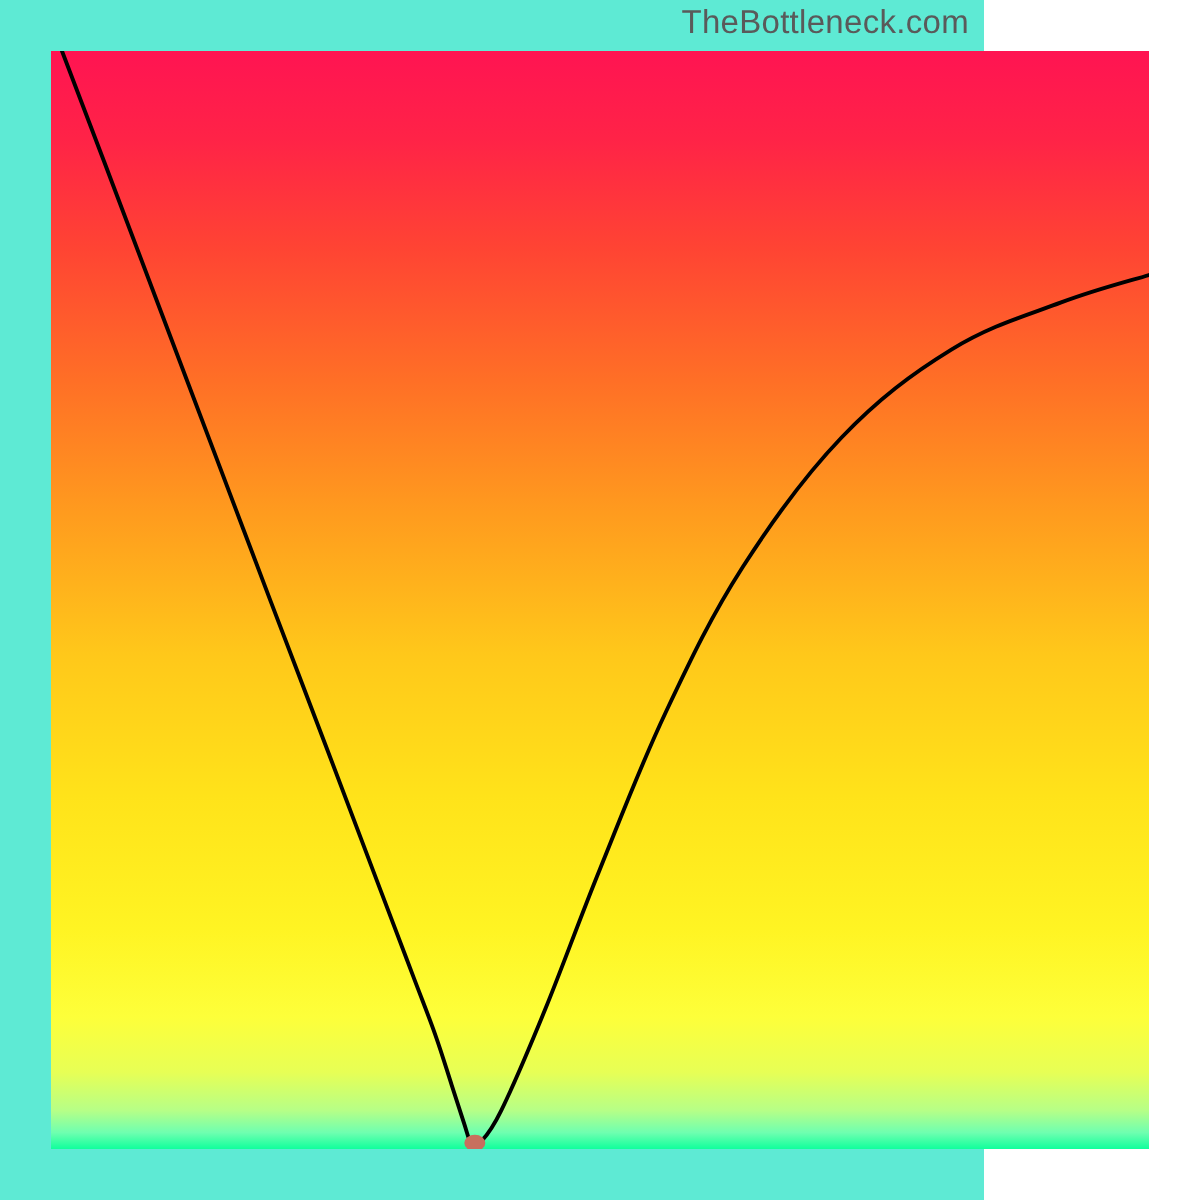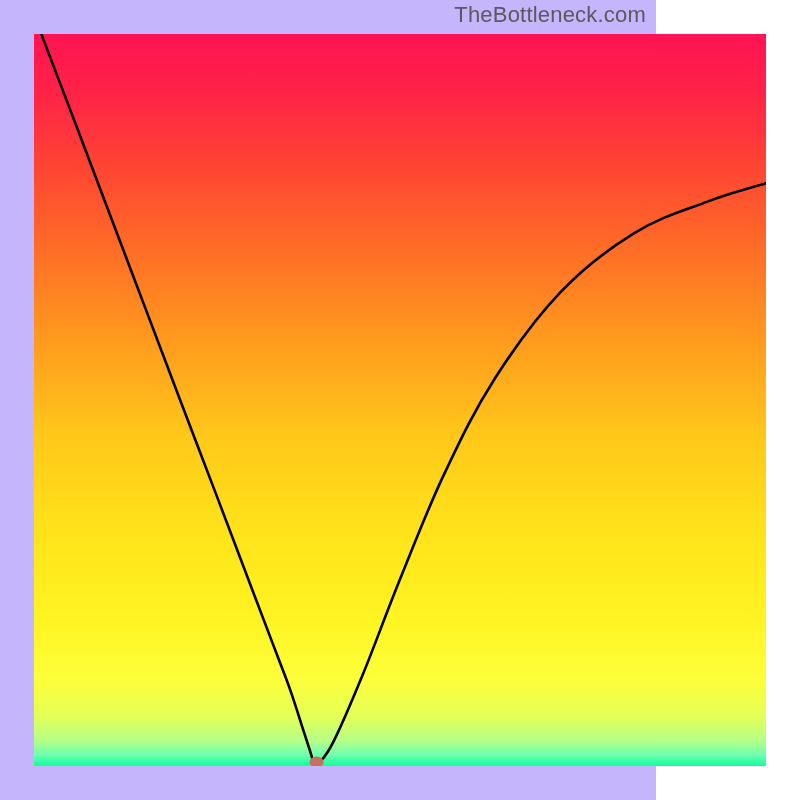--- a/index.html
+++ b/index.html
@@ -1,20 +1,20 @@
 <!DOCTYPE html>
 <html><head>
 <meta charset="utf-8">
 <style>
   * { margin: 0; padding: 0; box-sizing: border-box; }
   html, body { width: 800px; height: 800px; overflow: hidden; }
   .outer {
     width: 656px;
     height: 800px;
-    background: #c4b5fd;
+    background: #5eead4;
     position: relative;
     padding-left: 34px;
   }
   .watermark {
     position: absolute;
     top: 2px;
     right: 10px;
     color: #5a5a5a;
     font-family: Arial, Helvetica, sans-serif;
     font-size: 22px;

